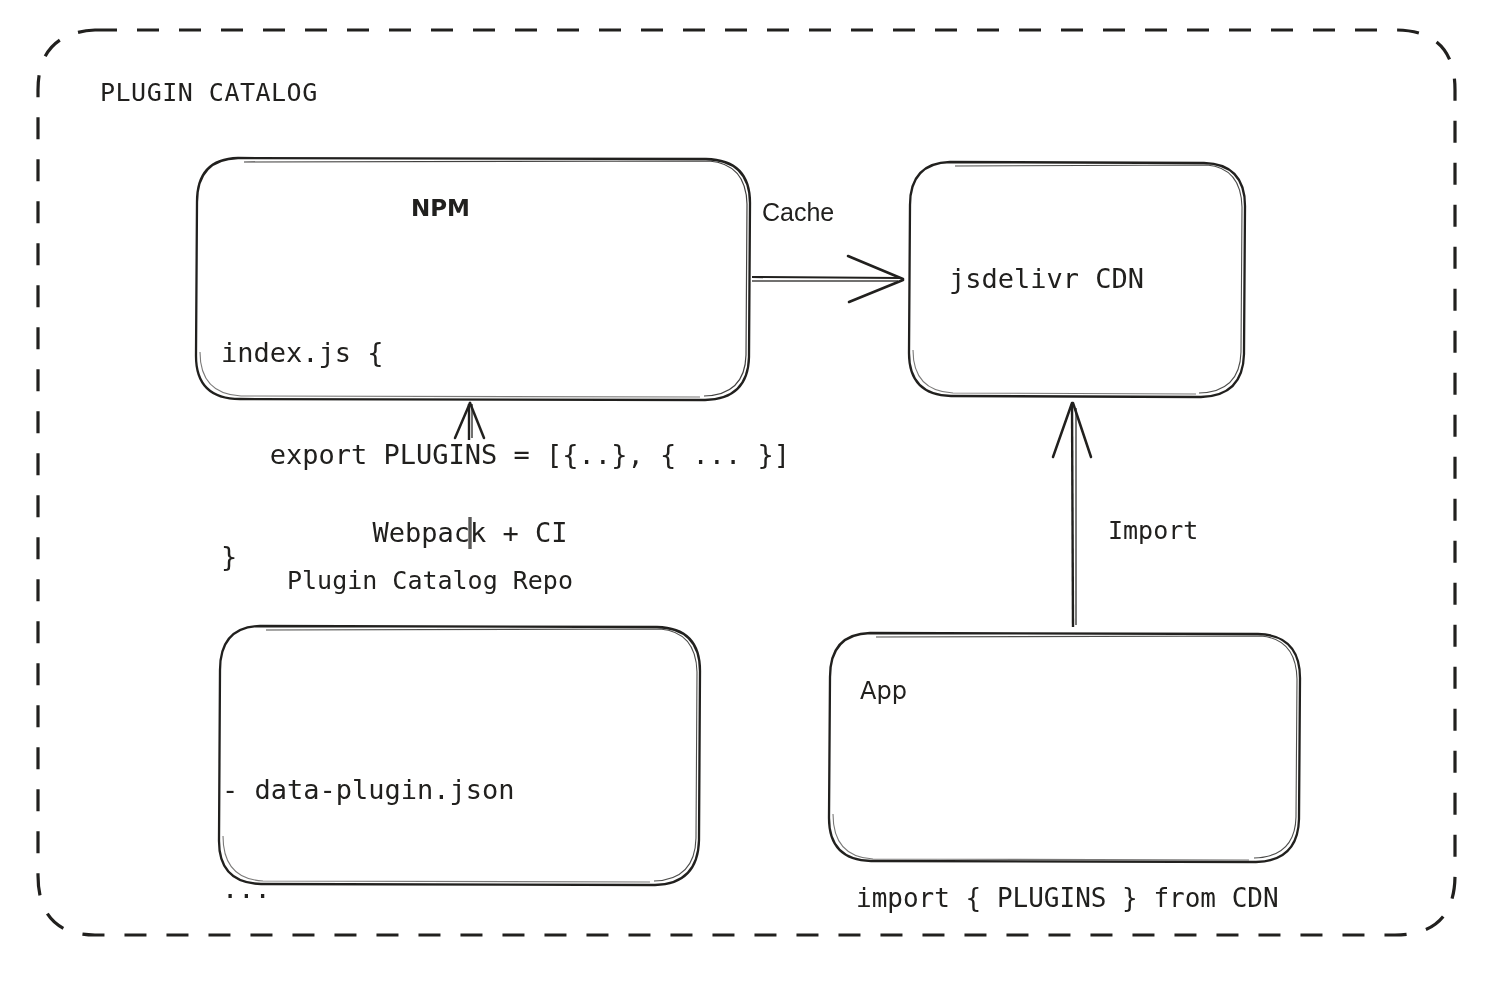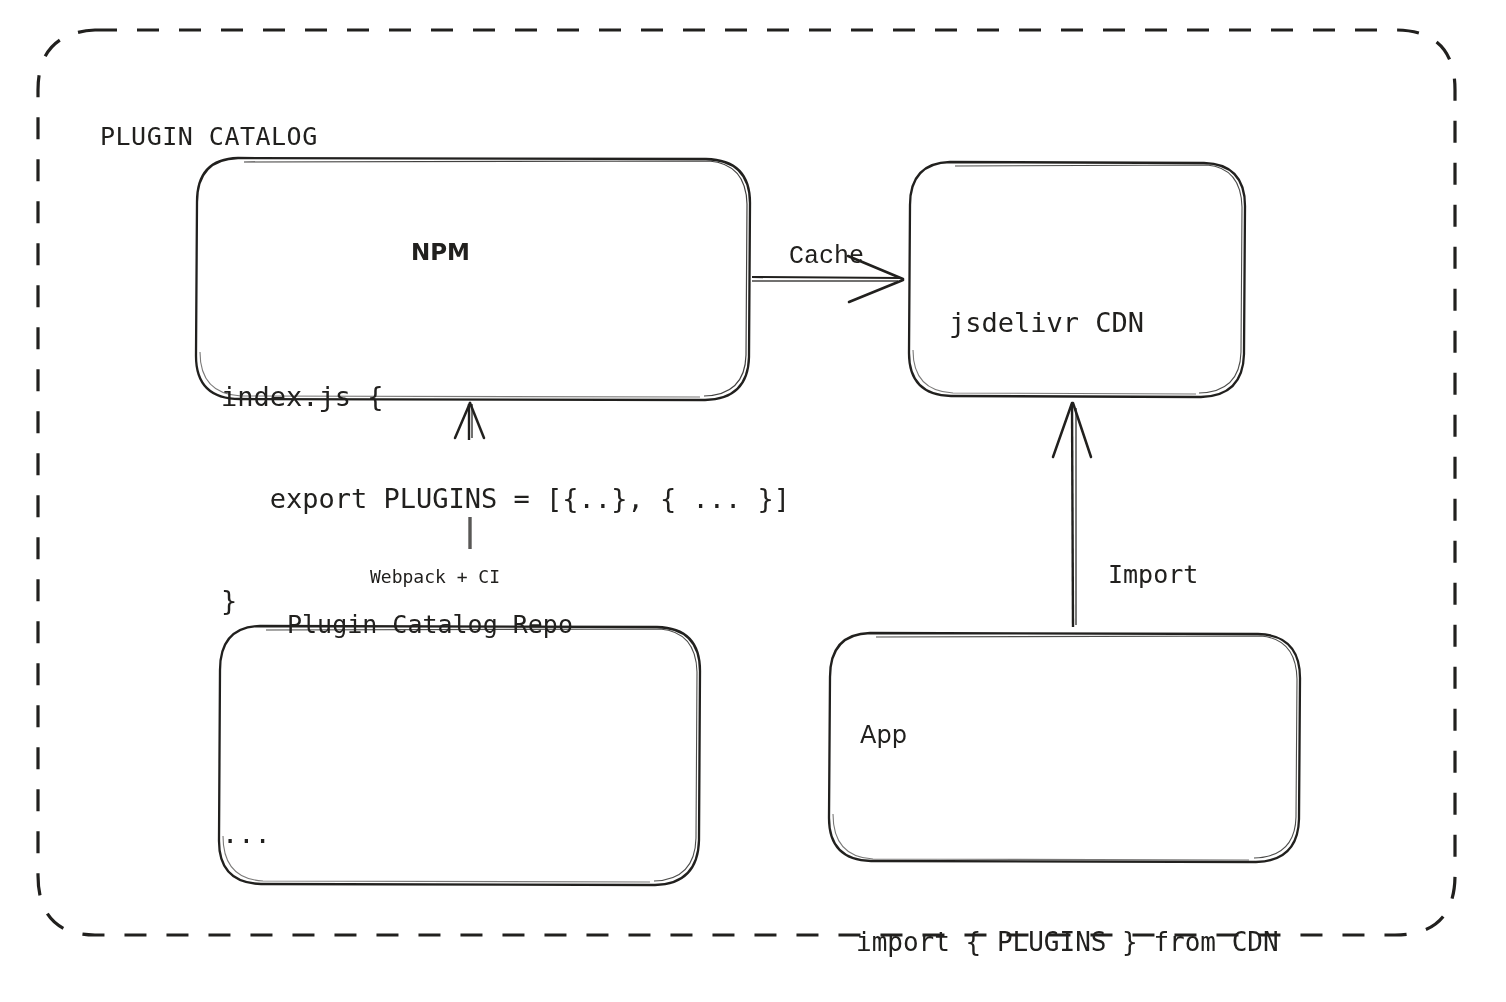--- a/index.html
+++ b/index.html
@@ -21,21 +21,20 @@
     width: 1506px;
     height: 1002px;
     pointer-events: none;
   }
   .txt {
     position: absolute;
     color: #21201e;
     white-space: pre;
     font-family: "DejaVu Sans Mono", monospace;
     line-height: 1.0;
-    margin-top: 44px;
   }
   
   #group-title {
     left: 100px;
     top: 80px;
     font-size: 25px;
     letter-spacing: 0.5px;
   }
   
   #npm-title {
@@ -56,32 +55,32 @@
   
   #cdn-label {
     left: 908px;
     top: 265px;
     width: 277px;
     text-align: center;
     font-size: 27px;
   }
   
   #cache-label {
-    left: 789px;
+    left: 762px;
     top: 200px;
-    font-family: Liberation Mono, monospace;
+    font-family: Liberation Sans, sans-serif;
     font-size: 25px;
   }
   
   #webpack-label {
     left: 370px;
     top: 448px;
-    font-size: 18px;
+    font-size: 27px;
     line-height: 34px;
-    text-align: left;
+    text-align: center;
     width: 200px;
   }
   
   #repo-caption {
     left: 287px;
     top: 568px;
     font-size: 25px;
   }
   
   #repo-lines {
@@ -187,20 +186,21 @@
 
   <div class="txt" id="cache-label">Cache</div>
 
   <div class="txt" id="webpack-label">
     <div>Webpack + CI</div>
   </div>
 
   <div class="txt" id="repo-caption">Plugin Catalog Repo</div>
 
   <div class="txt" id="repo-lines">
+    <div>- data-plugin.json</div>
     <div>...</div>
   </div>
 
   <div class="txt" id="import-label">Import</div>
 
   <div class="txt" id="app-title">App</div>
 
   <div class="txt" id="app-code">
     <div>import { PLUGINS } from CDN</div>
     

